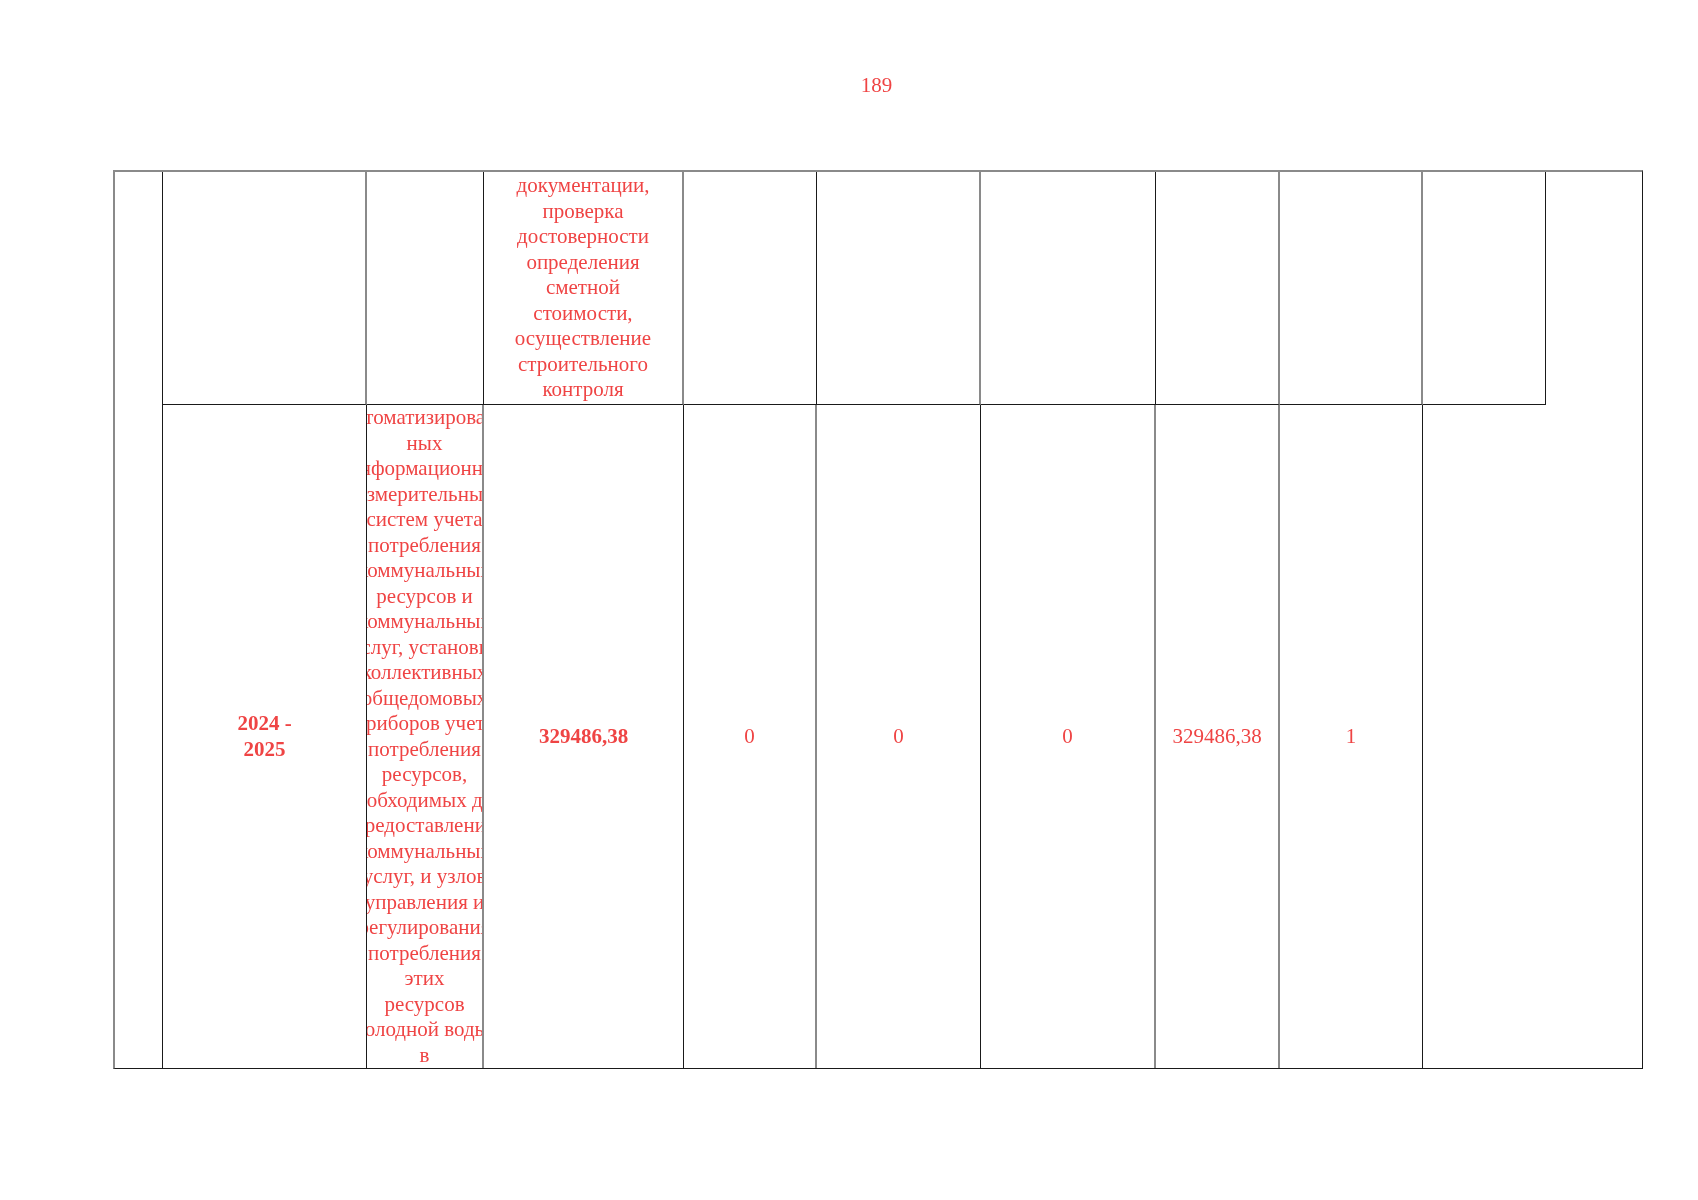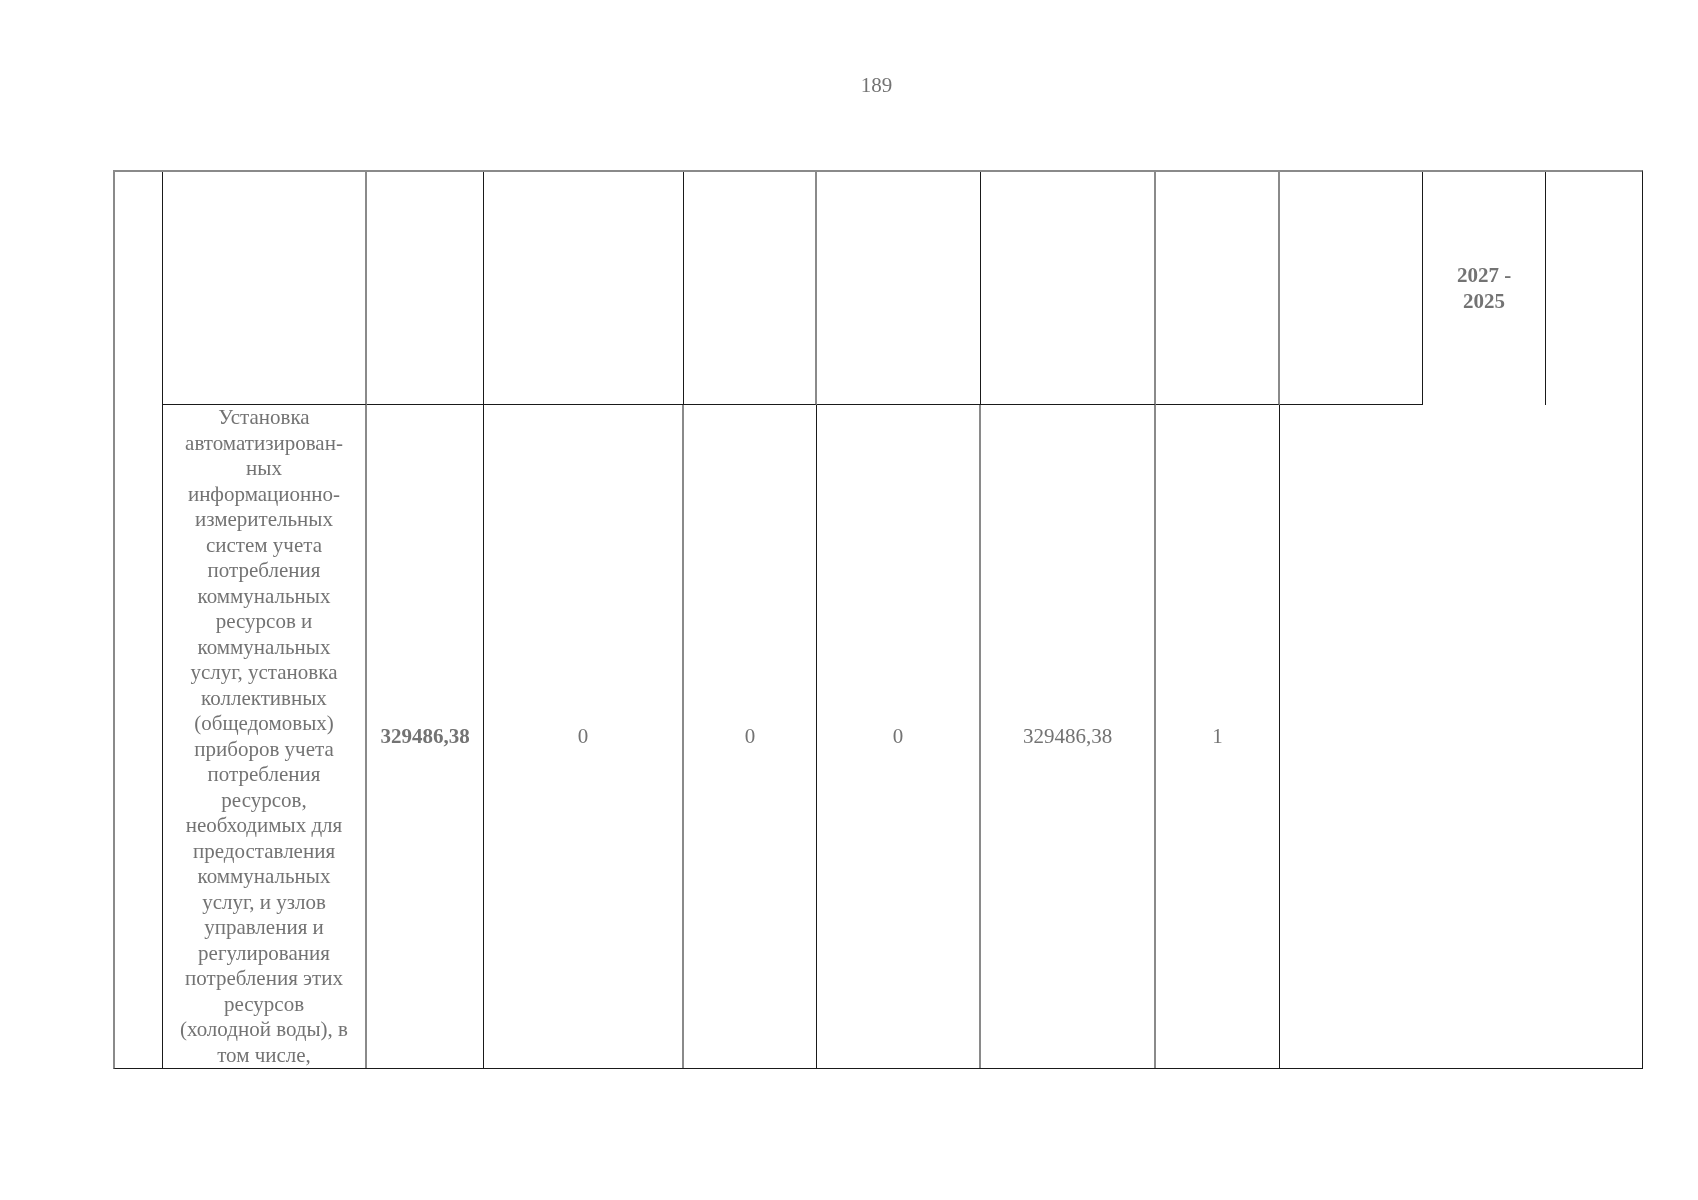--- a/index.html
+++ b/index.html
@@ -6,21 +6,21 @@
     margin: 0;
     padding: 0;
     background: #ffffff;
   }
   .page {
     position: relative;
     width: 1698px;
     height: 1200px;
     background: #ffffff;
     font-family: "Liberation Serif", "DejaVu Serif", serif;
-    color: #737373;
+    color: #ef4444;
     overflow: hidden;
   }
   .page-number {
     position: absolute;
     left: 113px;
     top: 72px;
     width: 1527px;
     text-align: center;
     font-size: 21px;
     line-height: 26px;
@@ -62,30 +62,39 @@
 <div class="page">
 
   <div class="page-number">189</div>
 
   <div class="tbl">
 
     <div class="cell b-r span2-c1"></div>
 
     <div class="cell b-r-gray b-b"></div>
     <div class="cell b-r b-b"></div>
+    <div class="cell b-r-gray b-b">документации,
+проверка
+достоверности
+определения
+сметной
+стоимости,
+осуществление
+строительного
+контроля</div>
     <div class="cell b-r b-b"></div>
     <div class="cell b-r-gray b-b"></div>
     <div class="cell b-r b-b"></div>
     <div class="cell b-r-gray b-b"></div>
     <div class="cell b-r-gray b-b"></div>
     <div class="cell b-r b-b"></div>
 
     <div class="cell span2-c11"></div>
 
-    <div class="cell b-r bold">2027 -
+    <div class="cell b-r bold">2024 -
 2025</div>
     <div class="cell b-r-gray">Установка
 автоматизирован-
 ных
 информационно-
 измерительных
 систем учета
 потребления
 коммунальных
 ресурсов и

